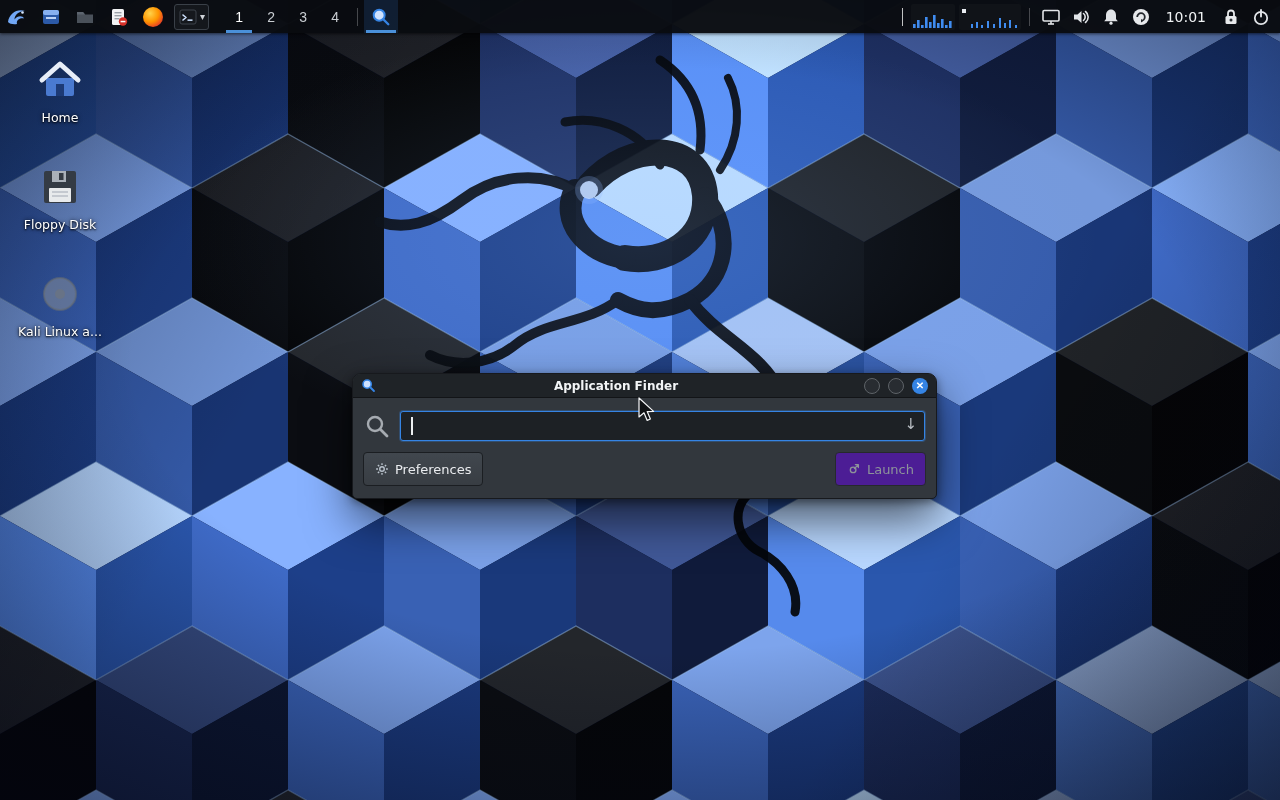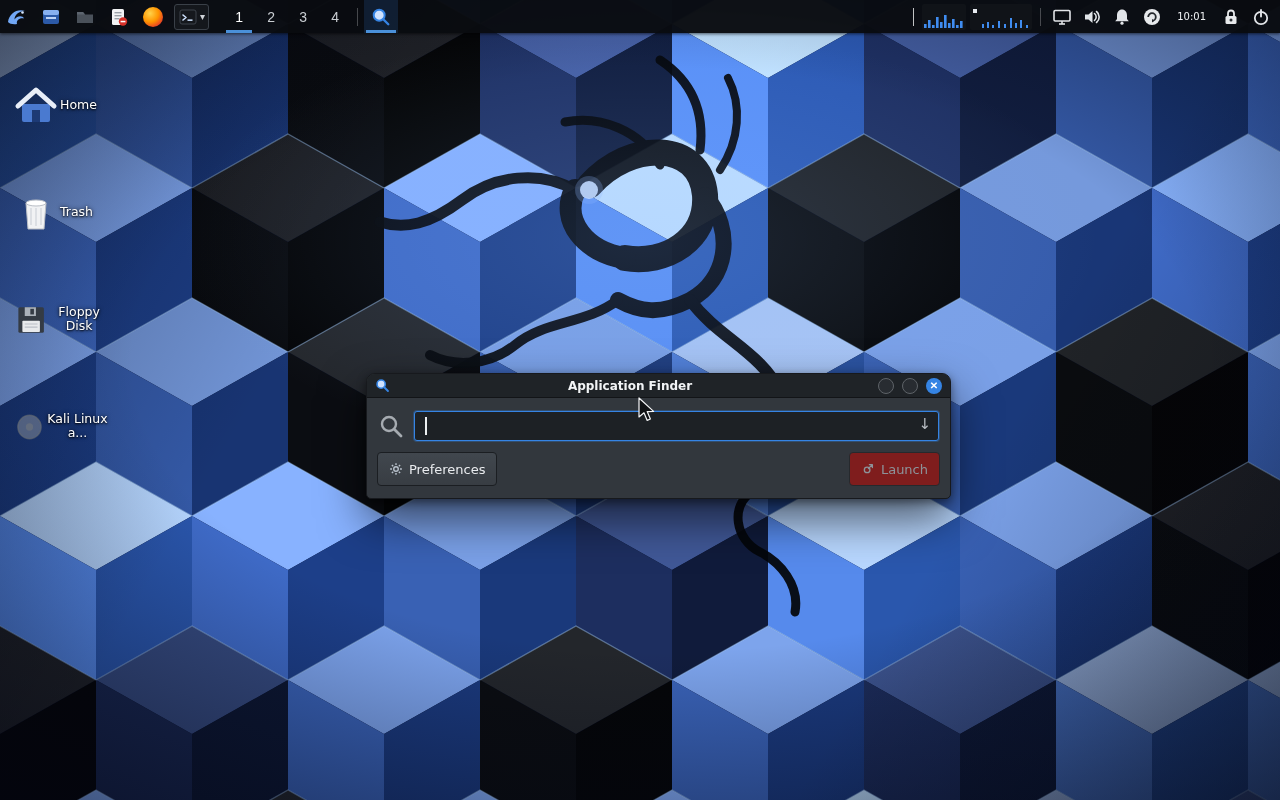--- a/index.html
+++ b/index.html
@@ -30,33 +30,33 @@
   .ws-btn{width:32px;height:33px;display:flex;align-items:center;justify-content:center;
     font-size:14px;color:#c9cdd2;background:none;border:none;cursor:pointer;position:relative;}
   .ws-btn.active{color:#ffffff;}
   .ws-btn.active::after{content:"";position:absolute;left:3px;right:3px;bottom:0;height:3px;background:#4a90d9;}
   .task-btn{width:34px;height:33px;display:flex;align-items:center;justify-content:center;
     background:rgba(53,132,228,.16);border:none;cursor:pointer;position:relative;}
   .task-btn::after{content:"";position:absolute;left:2px;right:2px;bottom:0;height:3px;background:#4a90d9;}
   .psep{width:1px;height:18px;background:rgba(255,255,255,.25);margin:0 6px;}
   .psep.bright{background:rgba(255,255,255,.75);}
   .graph{height:26px;background:#101318;border-radius:2px;margin:0 2px;display:flex;align-items:flex-end;cursor:pointer;}
-  .clock{font-size:10px;color:#f0f2f4;margin:4px 10px;cursor:pointer;}
+  .clock{font-size:14px;color:#f0f2f4;margin:4px 10px;cursor:pointer;}
   .tray-btn{width:30px;height:33px;display:flex;align-items:center;justify-content:center;
     background:none;border:none;cursor:pointer;}
 
   
   .desktop-icons{position:absolute;left:12px;top:48px;z-index:10;display:flex;flex-direction:column;}
-  .d-icon{width:96px;height:107px;display:flex;flex-direction:row;align-items:center;cursor:pointer;}
+  .d-icon{width:96px;height:107px;display:flex;flex-direction:column;align-items:center;cursor:pointer;}
   .d-icon .glyph{width:48px;height:48px;margin-top:8px;}
   .d-icon .lbl{margin-top:7px;font-size:12.5px;color:#ffffff;text-align:center;
     text-shadow:0 1px 2px rgba(0,0,0,.95),0 0 4px rgba(0,0,0,.8);line-height:1.1;}
 
   
-  .dialog{position:absolute;left:366px;top:373px;width:585px;z-index:60;
+  .dialog{position:absolute;left:352px;top:373px;width:585px;z-index:60;
     background:#32373d;border:1px solid #17191d;border-radius:9px 9px 5px 5px;
     box-shadow:0 20px 46px rgba(0,0,0,.6),0 3px 10px rgba(0,0,0,.45);}
   .titlebar{height:24px;background:#1f2327;border-radius:8px 8px 0 0;display:flex;align-items:center;
     padding:0 8px;border-bottom:1px solid #121417;}
   .title{flex:1;text-align:center;font-size:12px;font-weight:bold;color:#f2f4f6;}
   .winbtns{display:flex;align-items:center;}
   .winbtn{width:16px;height:16px;border-radius:50%;margin-left:8px;border:none;cursor:pointer;
     display:flex;align-items:center;justify-content:center;padding:0;}
   .winbtn.plain{background:#282c31;border:1px solid #5e6368;}
   .winbtn.close{background:#3584e4;color:#fff;font-size:10px;font-weight:bold;line-height:1;}
@@ -66,21 +66,21 @@
     box-shadow:0 0 0 1px rgba(53,132,228,.3);border-radius:3px;color:#ffffff;
     padding:0 28px 0 10px;font-size:13px;outline:none;font-family:"DejaVu Sans",sans-serif;}
   .caret{position:absolute;left:11px;top:6px;width:1.5px;height:18px;background:#eceff1;
     animation:blink 1.1s steps(1) infinite;pointer-events:none;}
   @keyframes blink{50%{opacity:0;}}
   .drop-arrow{position:absolute;right:8px;top:4px;color:#b7bcc2;font-size:15px;pointer-events:none;}
   .btn-row{display:flex;justify-content:space-between;align-items:center;padding:4px 10px 12px 10px;}
   .gtk-btn{display:flex;align-items:center;gap:6px;height:27px;
     background:linear-gradient(#41474e,#383d43);border:1px solid #1b1e22;border-radius:4px;
     color:#e9ebee;font-size:13px;padding:16px 11px;cursor:pointer;font-family:"DejaVu Sans",sans-serif;}
-  .gtk-btn.disabled{background:#7f1d1d;color:#8d939a;border-color:#26292d;cursor:default;}
+  .gtk-btn.disabled{background:#4c1d95;color:#8d939a;border-color:#26292d;cursor:default;}
 
   .cursor{position:absolute;left:637px;top:397px;z-index:100;pointer-events:none;}
 </style>
 </head>
 <body>
 
 <div class="wallpaper">
   <svg id="cube-field" width="1280" height="800" viewBox="0 0 1280 800">
       <polygon points="-96,-194 0,-140 -96,-86 -192,-140" fill="rgb(194,227,255)"></polygon>
       <polygon points="-192,-140 -96,-86 -96,24 -192,-30" fill="rgb(91,146,249)"></polygon>
@@ -566,28 +566,20 @@
   <div class="d-icon">
     <svg class="glyph" viewBox="0 0 48 48">
       <rect x="10" y="22" width="28" height="18" rx="2" fill="#4a7ad0"></rect>
       <path d="M6,24 L24,8 L42,24" fill="none" stroke="#e8eef8" stroke-width="5" stroke-linejoin="round" stroke-linecap="round"></path>
       <rect x="20" y="28" width="8" height="12" fill="#1d3a75"></rect>
     </svg>
     <span class="lbl">Home</span>
   </div>
   <div class="d-icon">
     <svg class="glyph" viewBox="0 0 48 48">
-      <path d="M14,14 L34,14 L32,40 L16,40 Z" fill="#f1f2f4" stroke="#b9bec6"></path>
-      <ellipse cx="24" cy="14" rx="10" ry="3" fill="#ffffff" stroke="#b9bec6"></ellipse>
-      <path d="M19,19 L19,36 M24,19 L24,37 M29,19 L29,36" stroke="#d5d9de" stroke-width="1.5" fill="none"></path>
-    </svg>
-    <span class="lbl">Trash</span>
-  </div>
-  <div class="d-icon">
-    <svg class="glyph" viewBox="0 0 48 48">
       <rect x="8" y="8" width="32" height="32" rx="2" fill="#343b44"></rect>
       <rect x="16" y="8" width="14" height="11" fill="#aab1b9"></rect>
       <rect x="23" y="10" width="4.5" height="7" fill="#343b44"></rect>
       <rect x="13" y="25" width="22" height="14" rx="1" fill="#e8eaec"></rect>
       <path d="M16,29 L32,29 M16,33 L32,33" stroke="#b9bec6" stroke-width="1.4"></path>
     </svg>
     <span class="lbl">Floppy Disk</span>
   </div>
   <div class="d-icon">
     <svg class="glyph" viewBox="0 0 48 48">

